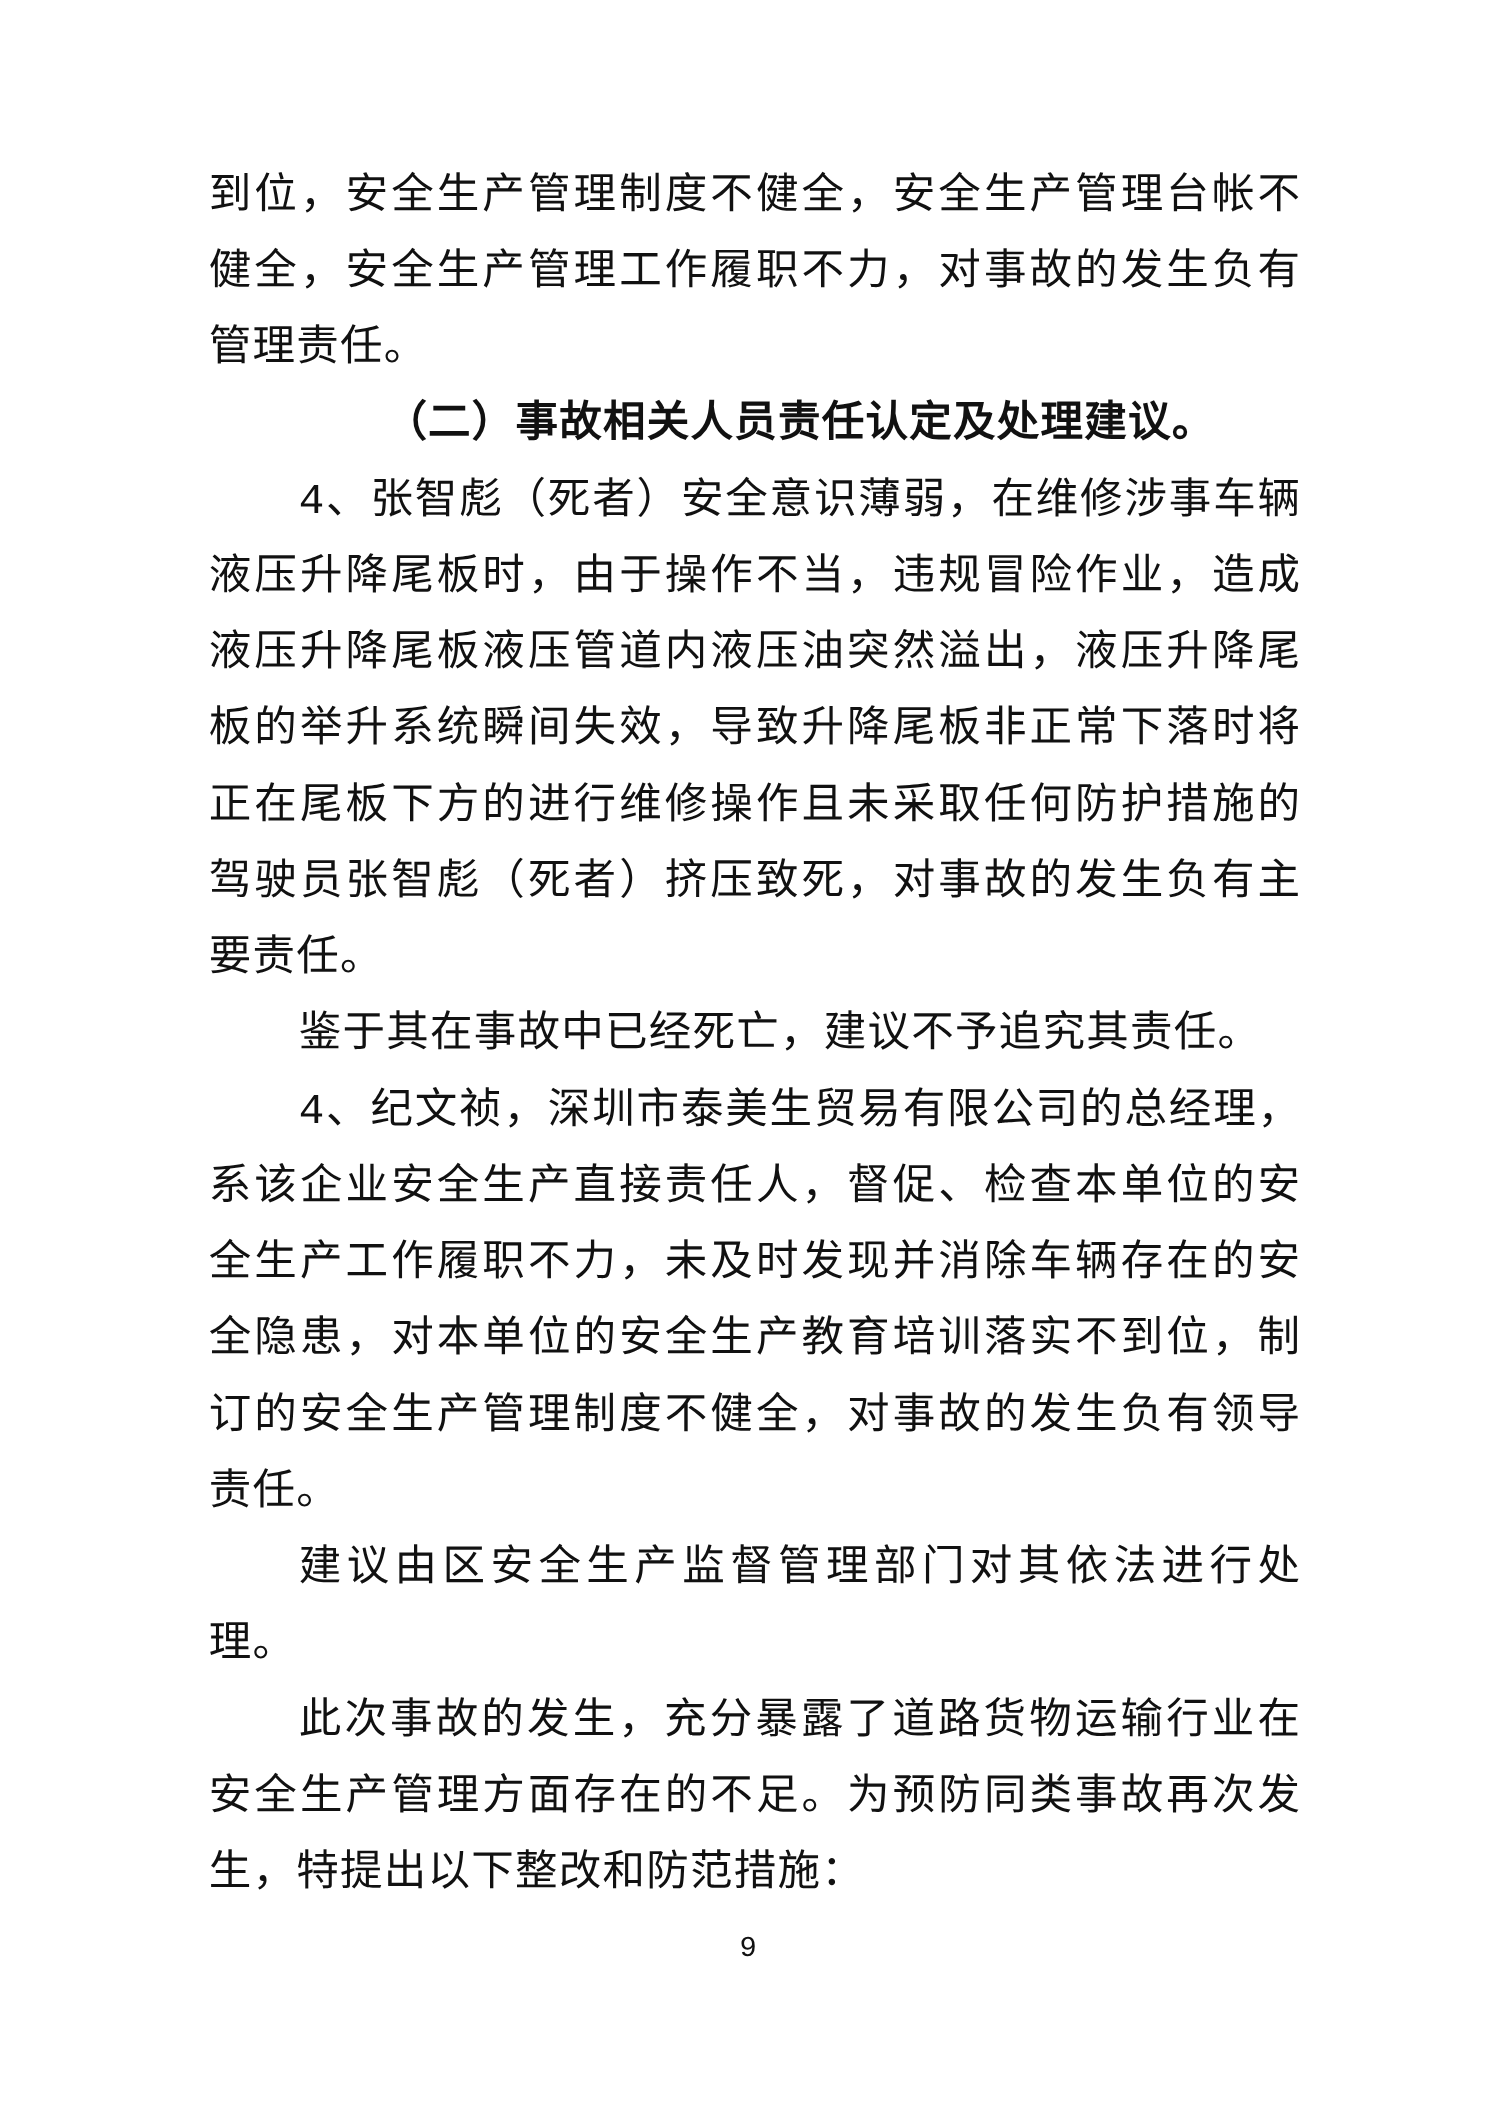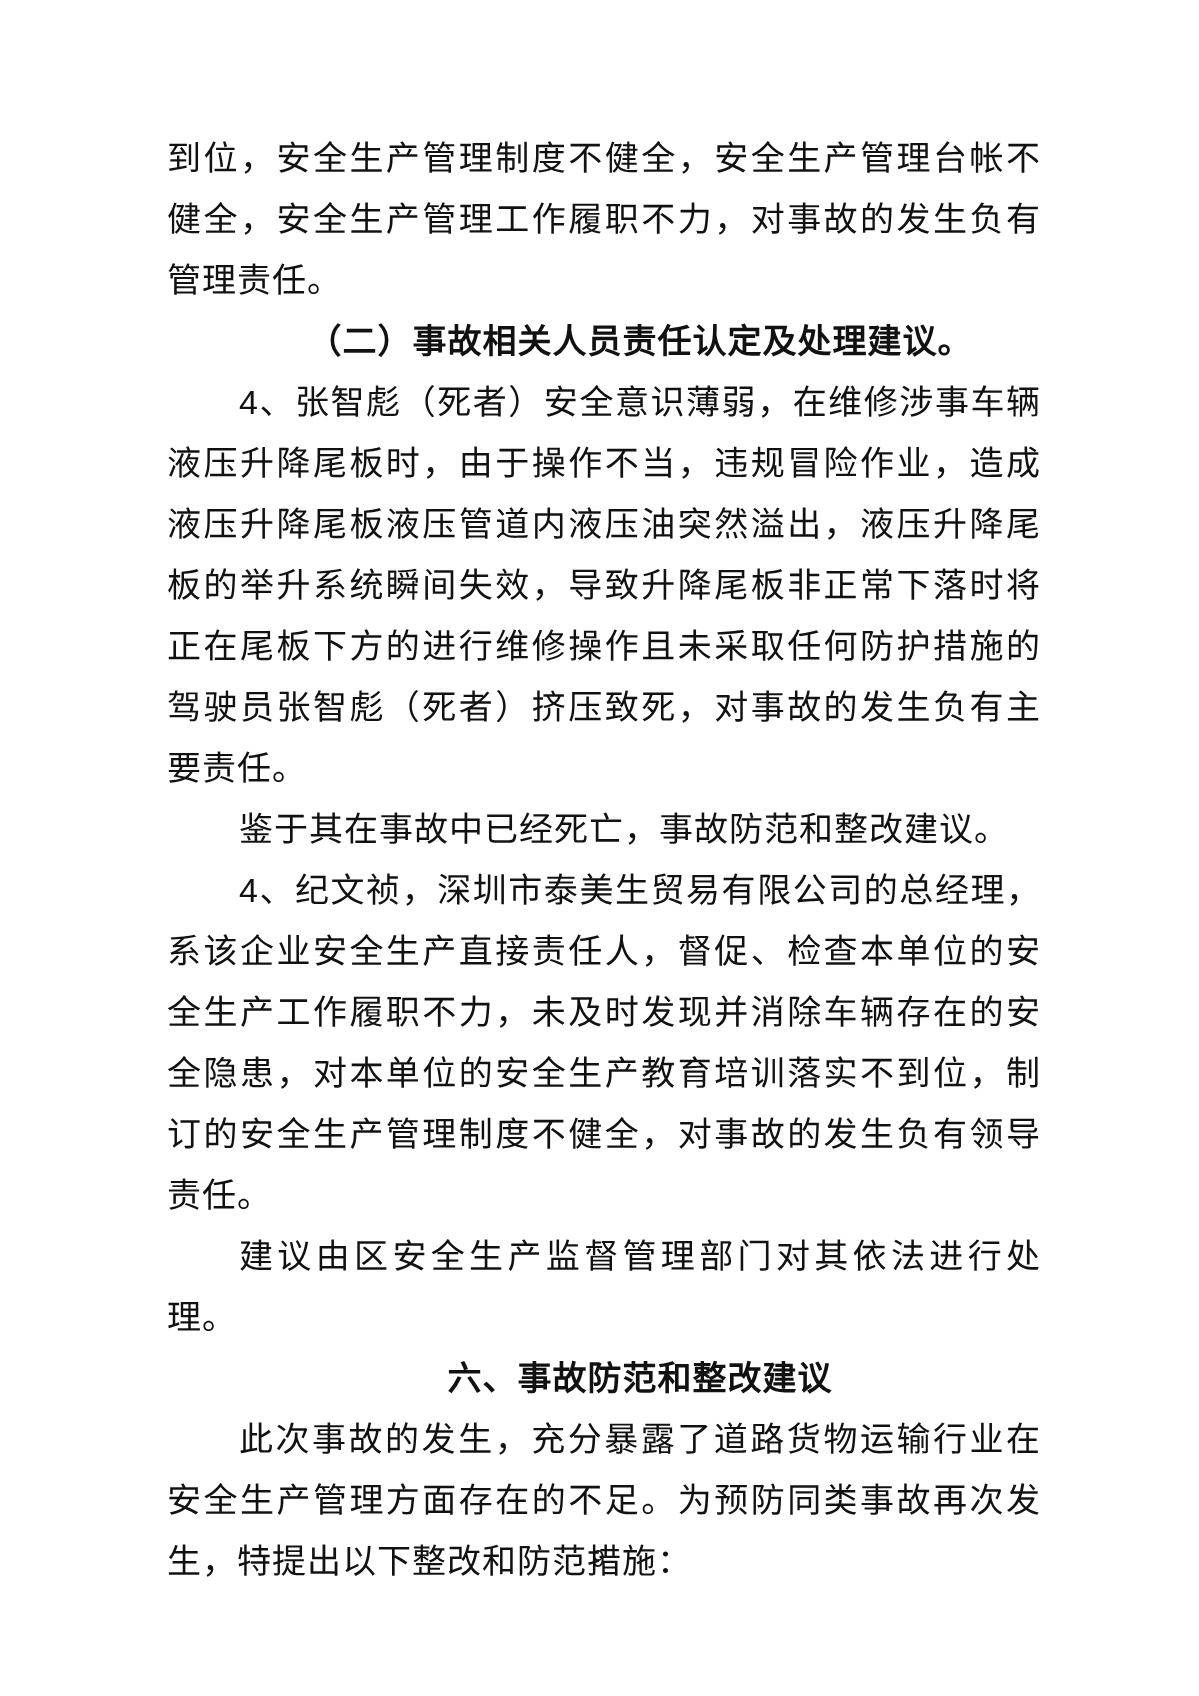--- a/index.html
+++ b/index.html
@@ -6,21 +6,21 @@
     margin: 0;
     padding: 0;
     background: #ffffff;
   }
   .page {
     position: relative;
     width: 1197px;
     height: 1696px;
     background: #ffffff;
     color: #111111;
-    font-family: Liberation Sans, sans-serif;
+    font-family: Liberation Mono, monospace;
     overflow: hidden;
   }
   .content {
     position: absolute;
     left: 167px;
     top: 128px;
     width: 874px;
   }
   .para {
     margin: 0;
@@ -49,21 +49,20 @@
   }
 </style>
 </head>
 <body>
 
 <div class="page">
   <div class="content">
     <p class="para">到位，安全生产管理制度不健全，安全生产管理台帐不健全，安全生产管理工作履职不力，对事故的发生负有管理责任。</p>
     <p class="para indent heading">（二）事故相关人员责任认定及处理建议。</p>
     <p class="para indent">4、张智彪（死者）安全意识薄弱，在维修涉事车辆液压升降尾板时，由于操作不当，违规冒险作业，造成液压升降尾板液压管道内液压油突然溢出，液压升降尾板的举升系统瞬间失效，导致升降尾板非正常下落时将正在尾板下方的进行维修操作且未采取任何防护措施的驾驶员张智彪（死者）挤压致死，对事故的发生负有主要责任。</p>
-    <p class="para indent">鉴于其在事故中已经死亡，事故防范和整改建议。</p>
+    <p class="para indent">鉴于其在事故中已经死亡，建议不予追究其责任。</p>
     <p class="para indent">4、纪文祯，深圳市泰美生贸易有限公司的总经理，系该企业安全生产直接责任人，督促、检查本单位的安全生产工作履职不力，未及时发现并消除车辆存在的安全隐患，对本单位的安全生产教育培训落实不到位，制订的安全生产管理制度不健全，对事故的发生负有领导责任。</p>
     <p class="para indent">建议由区安全生产监督管理部门对其依法进行处理。</p>
-    <p class="para indent heading">六、事故防范和整改建议</p>
     <p class="para indent">此次事故的发生，充分暴露了道路货物运输行业在安全生产管理方面存在的不足。为预防同类事故再次发生，特提出以下整改和防范措施：</p>
 
   </div>
   <div class="page-number">9</div>
 </div>
 
 </body></html>

